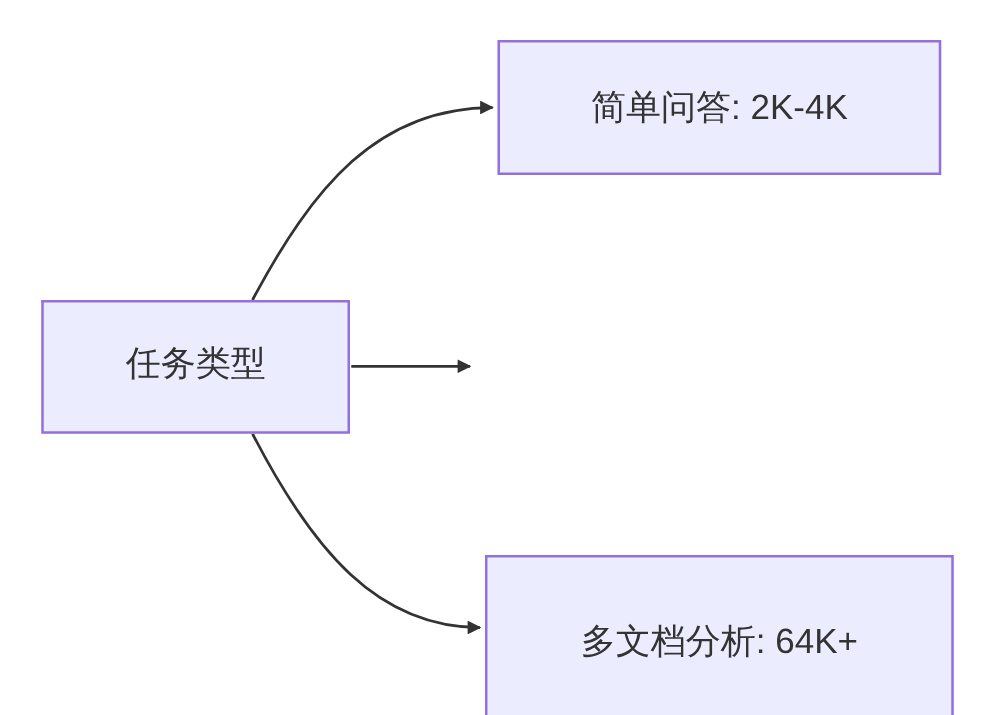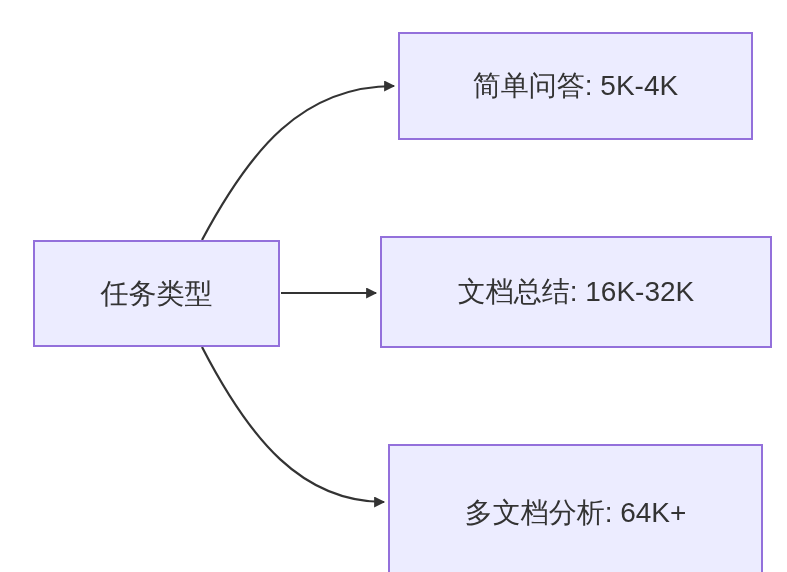--- a/index.html
+++ b/index.html
@@ -37,21 +37,21 @@
     background: var(--node-fill);
     border: 2.5px solid var(--node-border);
     display: flex;
     align-items: center;
     justify-content: center;
     text-align: center;
     color: var(--label-text);
     font-size: 28px;
     line-height: 1.2;
   }
-  .node-root    { left: 33px;  top: 240px; width: 247px; height: 107px; }
+  .node-root    { left: 33px;  top: 240px; width: 247px; height: 107px; font-family: Liberation Mono, monospace; }
   .node-branch0 { left: 398px; top: 32px;  width: 355px; height: 108px; }
   .node-branch1 { left: 380px; top: 236px; width: 392px; height: 112px; }
   .node-branch2 { left: 388px; top: 444px; width: 375px; height: 137px; }
 </style>
 </head>
 <body>
 
 <div class="canvas">
 
   <svg class="edges" viewBox="0 0 787 572" xmlns="http://www.w3.org/2000/svg">
@@ -63,24 +63,21 @@
     <path class="edge-line" marker-end="url(#arrow)" d="M202,240 C250,150 302,86 394,86"></path>
     <path class="edge-line" marker-end="url(#arrow)" d="M281,293 L376,293"></path>
     <path class="edge-line" marker-end="url(#arrow)" d="M202,347 C250,440 302,502 384,502"></path>
   </svg>
 
   <div class="node node-root">
     <span>任务类型</span>
   </div>
 
   <div class="node node-branch0">
-    <span>简单问答: 5K-4K</span>
+    <span>简单问答: 2K-4K</span>
   </div>
 
-  <div class="node node-branch1">
-    <span>文档总结: 16K-32K</span>
-  </div>
 
   <div class="node node-branch2">
     <span>多文档分析: 64K+</span>
   </div>
 
 </div>
 
 </body></html>

